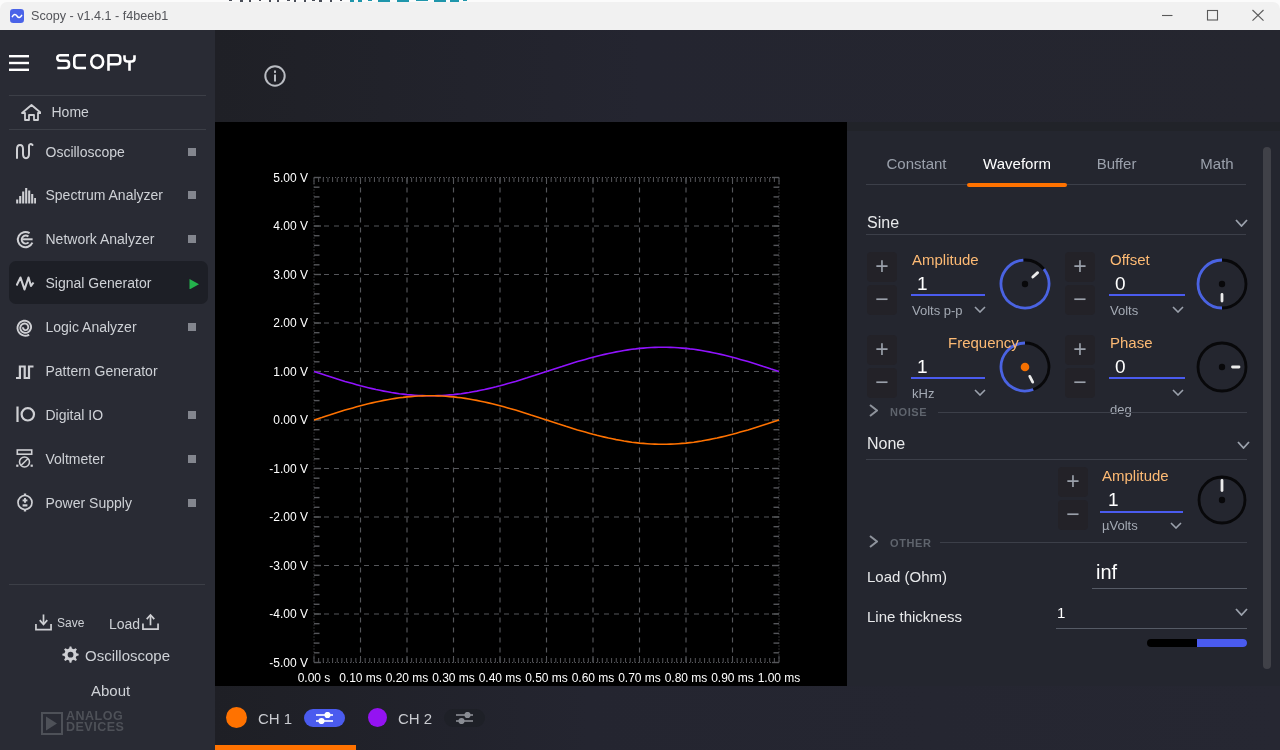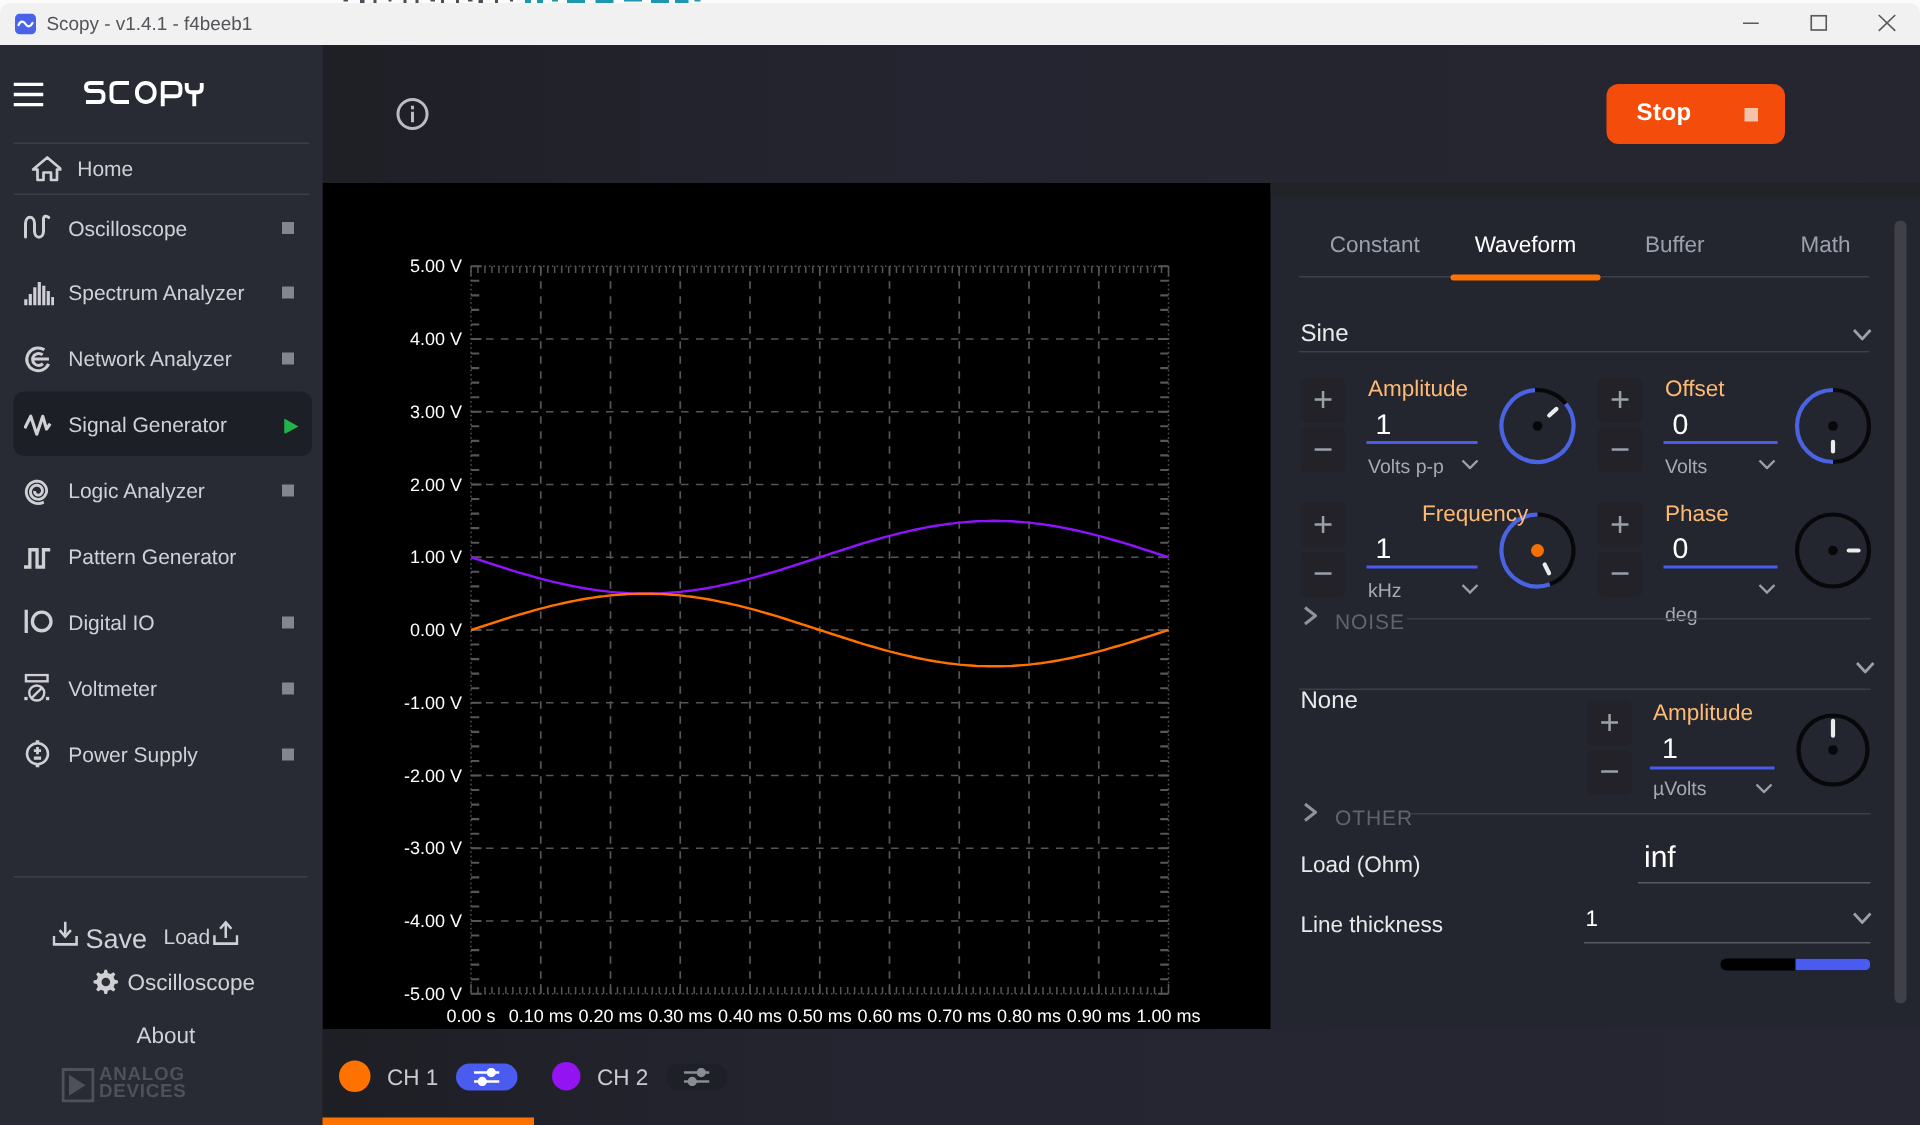--- a/index.html
+++ b/index.html
@@ -15,21 +15,21 @@
 #stopbtn span{position:absolute;left:20px;top:11px;font-size:16px;font-weight:bold;letter-spacing:0.3px}
 #stopbtn i{position:absolute;left:92px;top:16px;width:9px;height:9px;background:#f3c3ab}
 .tab{position:absolute;top:155px;font-size:15px;color:#9ba1ac}
 .tab.sel{color:#fff}
 .panel-line{position:absolute;background:#3c3f49;height:1px}
 .blue-line{position:absolute;background:#4a5bef;height:2px}
 .pm{position:absolute;width:30px;height:30px;background:#232228;border-radius:4px;color:#9aa0aa;text-align:center;font-size:23px;line-height:28px;font-weight:normal}
 .dd{position:absolute;color:#a4aab4;font-size:13px}
 .val{position:absolute;color:#fff;font-size:19px}
 .flabel{position:absolute;color:#fdba74;font-size:15px}
-.sect{position:absolute;color:#5f646d;font-size:14px;letter-spacing:0.6px;font-weight:normal}
+.sect{position:absolute;color:#5f646d;font-size:11px;letter-spacing:0.6px;font-weight:bold}
 .wlabel{position:absolute;color:#e8e9eb;font-size:16px}
 #bottombar{left:215px;top:686px;width:1065px;height:64px;background:linear-gradient(90deg,#1e1f25 0%,#242530 35%,#262732 100%)}
 #chorange{left:226px;top:707px;width:21px;height:21px;border-radius:50%;background:#ff7200}
 #chpurple{left:368px;top:708px;width:19px;height:19px;border-radius:50%;background:#9413f2}
 .chlbl{position:absolute;top:710px;font-size:15px;font-weight:normal;color:#c9cbd0}
 .pill{position:absolute;top:709px;width:41px;height:18px;border-radius:9px}
 #obar{left:215px;top:745px;width:141px;height:5px;background:#ff7200}
 #scrollbar{left:1263px;top:147px;width:8px;height:522px;background:#404148;border-radius:4px}
 text{font-family:"Liberation Sans",sans-serif}
 </style></head>
@@ -525,21 +525,21 @@
 <div class="mi" style="left:45.5px;top:494.5px">Power Supply</div>
 <div class="abs" style="left:188px;top:498.5px;width:8px;height:8px;background:#83868e"></div>
 <div class="hr" style="left:9px;top:584px;width:196px"></div>
 <svg class="abs" style="left:35px;top:614px" width="17" height="17" viewBox="0 0 18 17">
       <g stroke="#cfd0d4" fill="none" stroke-width="1.8">
         <path d="M1 10 L1 16 L17 16 L17 10"></path>
         <line x1="9" y1="0" x2="9" y2="9"></line>
         <path d="M5 6 L9 10.5 L13 6" fill="none"></path>
       </g>
     </svg>
-<div class="bt" style="left:57px;top:616px;font-size:18px">Save</div>
+<div class="bt" style="left:57px;top:616px;font-size:12px">Save</div>
 <div class="bt" style="left:109px;top:616px;font-size:14px">Load</div>
 <svg class="abs" style="left:142px;top:613px" width="17" height="18" viewBox="0 0 18 17">
       <g stroke="#cfd0d4" fill="none" stroke-width="1.8">
         <path d="M1 10 L1 16 L17 16 L17 10"></path>
         <line x1="9" y1="12" x2="9" y2="2"></line>
         <path d="M5 5.5 L9 1 L13 5.5" fill="none"></path>
       </g>
     </svg>
 <svg class="abs" style="left:62px;top:646px" width="18" height="18" viewBox="0 0 20 20">
       <g fill="#cfd0d4">
@@ -552,24 +552,20 @@
 <svg class="abs" style="left:41px;top:712px" width="22" height="23" viewBox="0 0 22 23">
       <rect x="1" y="1" width="20" height="21" fill="none" stroke="#4e5158" stroke-width="2"></rect>
       <path d="M5 4.5 L16 11.5 L5 18.5 Z" fill="#4e5158"></path>
     </svg>
 <div class="abs" style="left:66px;top:711px;font-size:12.5px;font-weight:bold;color:#4e5158;letter-spacing:0.5px;line-height:11px">ANALOG<br>DEVICES</div>
 <svg class="abs" style="left:264px;top:65px" width="22" height="22" viewBox="0 0 22 22">
       <circle cx="11" cy="11" r="9.7" fill="none" stroke="#b9bcc2" stroke-width="2"></circle>
       <rect x="10" y="9.5" width="2" height="7" fill="#b9bcc2"></rect>
       <rect x="10" y="5.5" width="2" height="2.4" fill="#b9bcc2"></rect>
     </svg>
-<div class="abs" id="stopbtn">
-      <span>Stop</span>
-      <i></i>
-    </div>
 <div class="abs" style="left:847px;top:122px;width:433px;height:9px;background:#212329"></div>
 <div class="tab" style="left:916.5px;transform:translateX(-50%)">Constant</div>
 <div class="tab sel" style="left:1017px;transform:translateX(-50%)">Waveform</div>
 <div class="tab" style="left:1116.5px;transform:translateX(-50%)">Buffer</div>
 <div class="tab" style="left:1217px;transform:translateX(-50%)">Math</div>
 <div class="panel-line" style="left:866px;top:184px;width:380px"></div>
 <div class="abs" style="left:967px;top:183px;width:100px;height:4px;background:#ff7200;border-radius:2px"></div>
 <div class="wlabel" style="left:867px;top:214px">Sine</div>
 <svg class="abs" style="left:1235px;top:219px" width="13" height="8" viewBox="0 0 13 8">
       <path d="M1 1 L6.5 7 L12 1" fill="none" stroke="#9ba1ac" stroke-width="1.8"></path>
@@ -634,21 +630,21 @@
     <div class="pm" style="left:1065px;top:368px">−</div>
     <div class="flabel" style="left:1110px;top:334px">Phase</div>
     <div class="val" style="left:1115px;top:356px">0</div>
     <div class="blue-line" style="left:1109px;top:377px;width:76px"></div>
     <div class="dd" style="left:1110px;top:402px">deg</div>
     <svg class="abs" style="left:1172px;top:389px" width="12" height="7" viewBox="0 0 12 7">
       <path d="M1 1 L6.0 6 L11 1" fill="none" stroke="#9ba1ac" stroke-width="1.6"></path>
     </svg>
 <div class="sect" style="left:890px;top:406px">NOISE</div>
 <div class="panel-line" style="left:938px;top:412px;width:309px"></div>
-<div class="wlabel" style="left:867px;top:459px">None</div>
+<div class="wlabel" style="left:867px;top:435px">None</div>
 <svg class="abs" style="left:1237px;top:441px" width="13" height="8" viewBox="0 0 13 8">
       <path d="M1 1 L6.5 7 L12 1" fill="none" stroke="#9ba1ac" stroke-width="1.8"></path>
     </svg>
 <div class="panel-line" style="left:866px;top:459px;width:381px"></div>
 <div class="pm" style="left:1058px;top:467px">+</div>
 <div class="pm" style="left:1058px;top:500px">−</div>
 <div class="flabel" style="left:1102px;top:467px">Amplitude</div>
 <div class="val" style="left:1108px;top:489px">1</div>
 <div class="blue-line" style="left:1100px;top:511px;width:83px"></div>
 <div class="dd" style="left:1102px;top:518px">µVolts</div>

